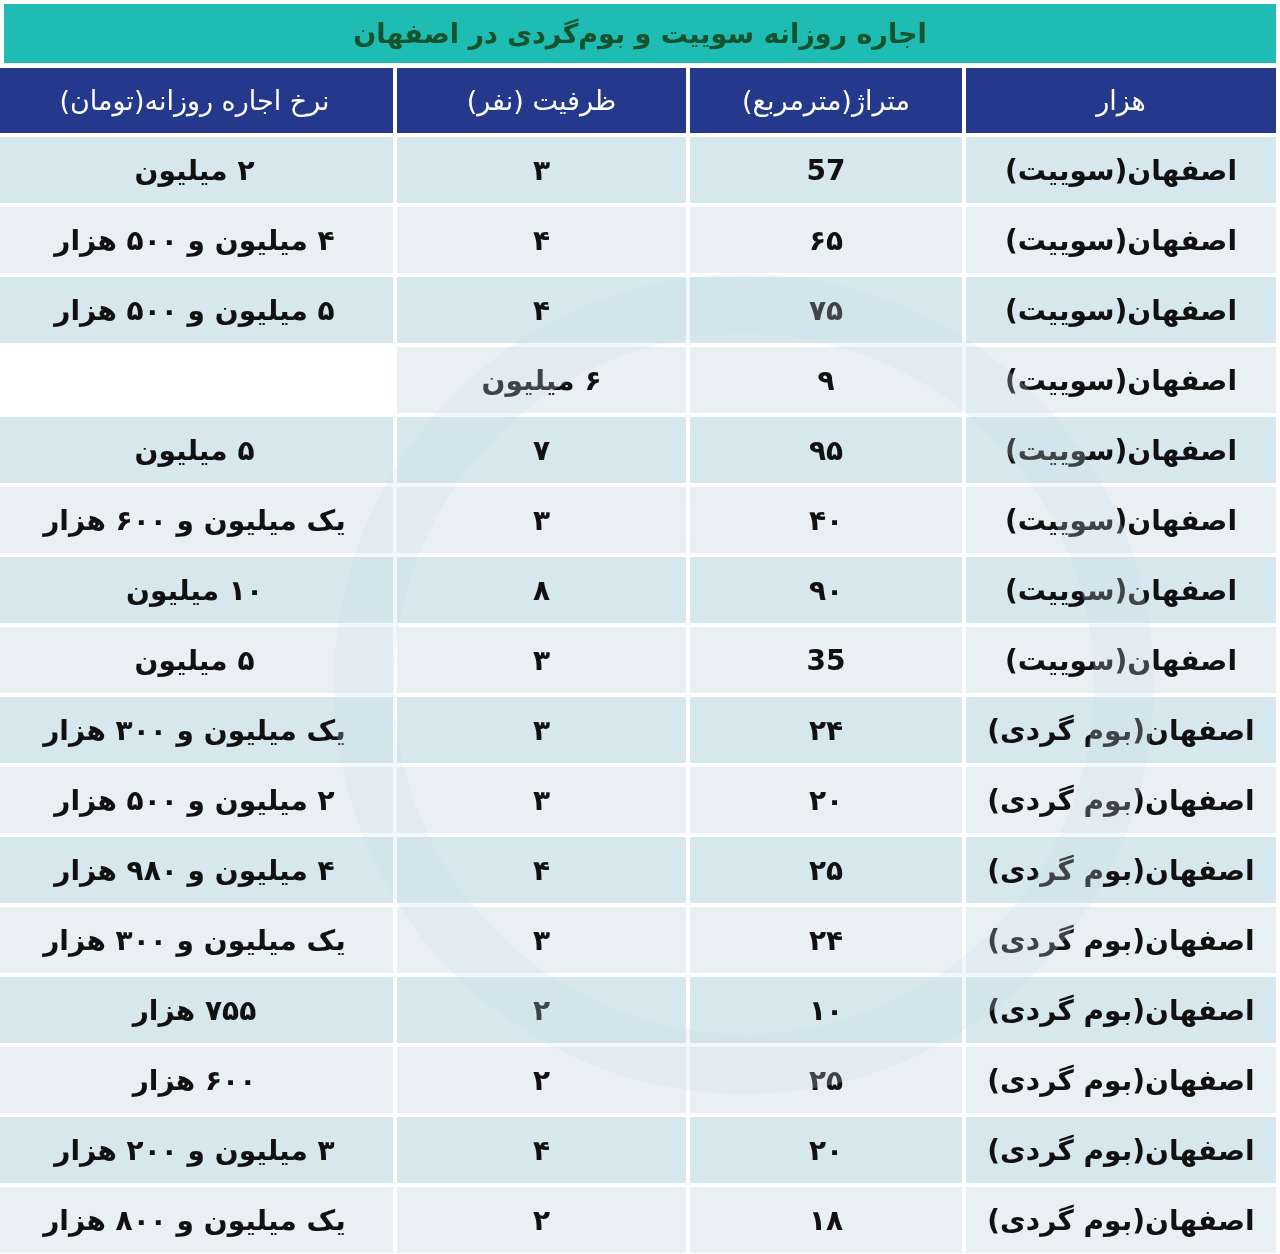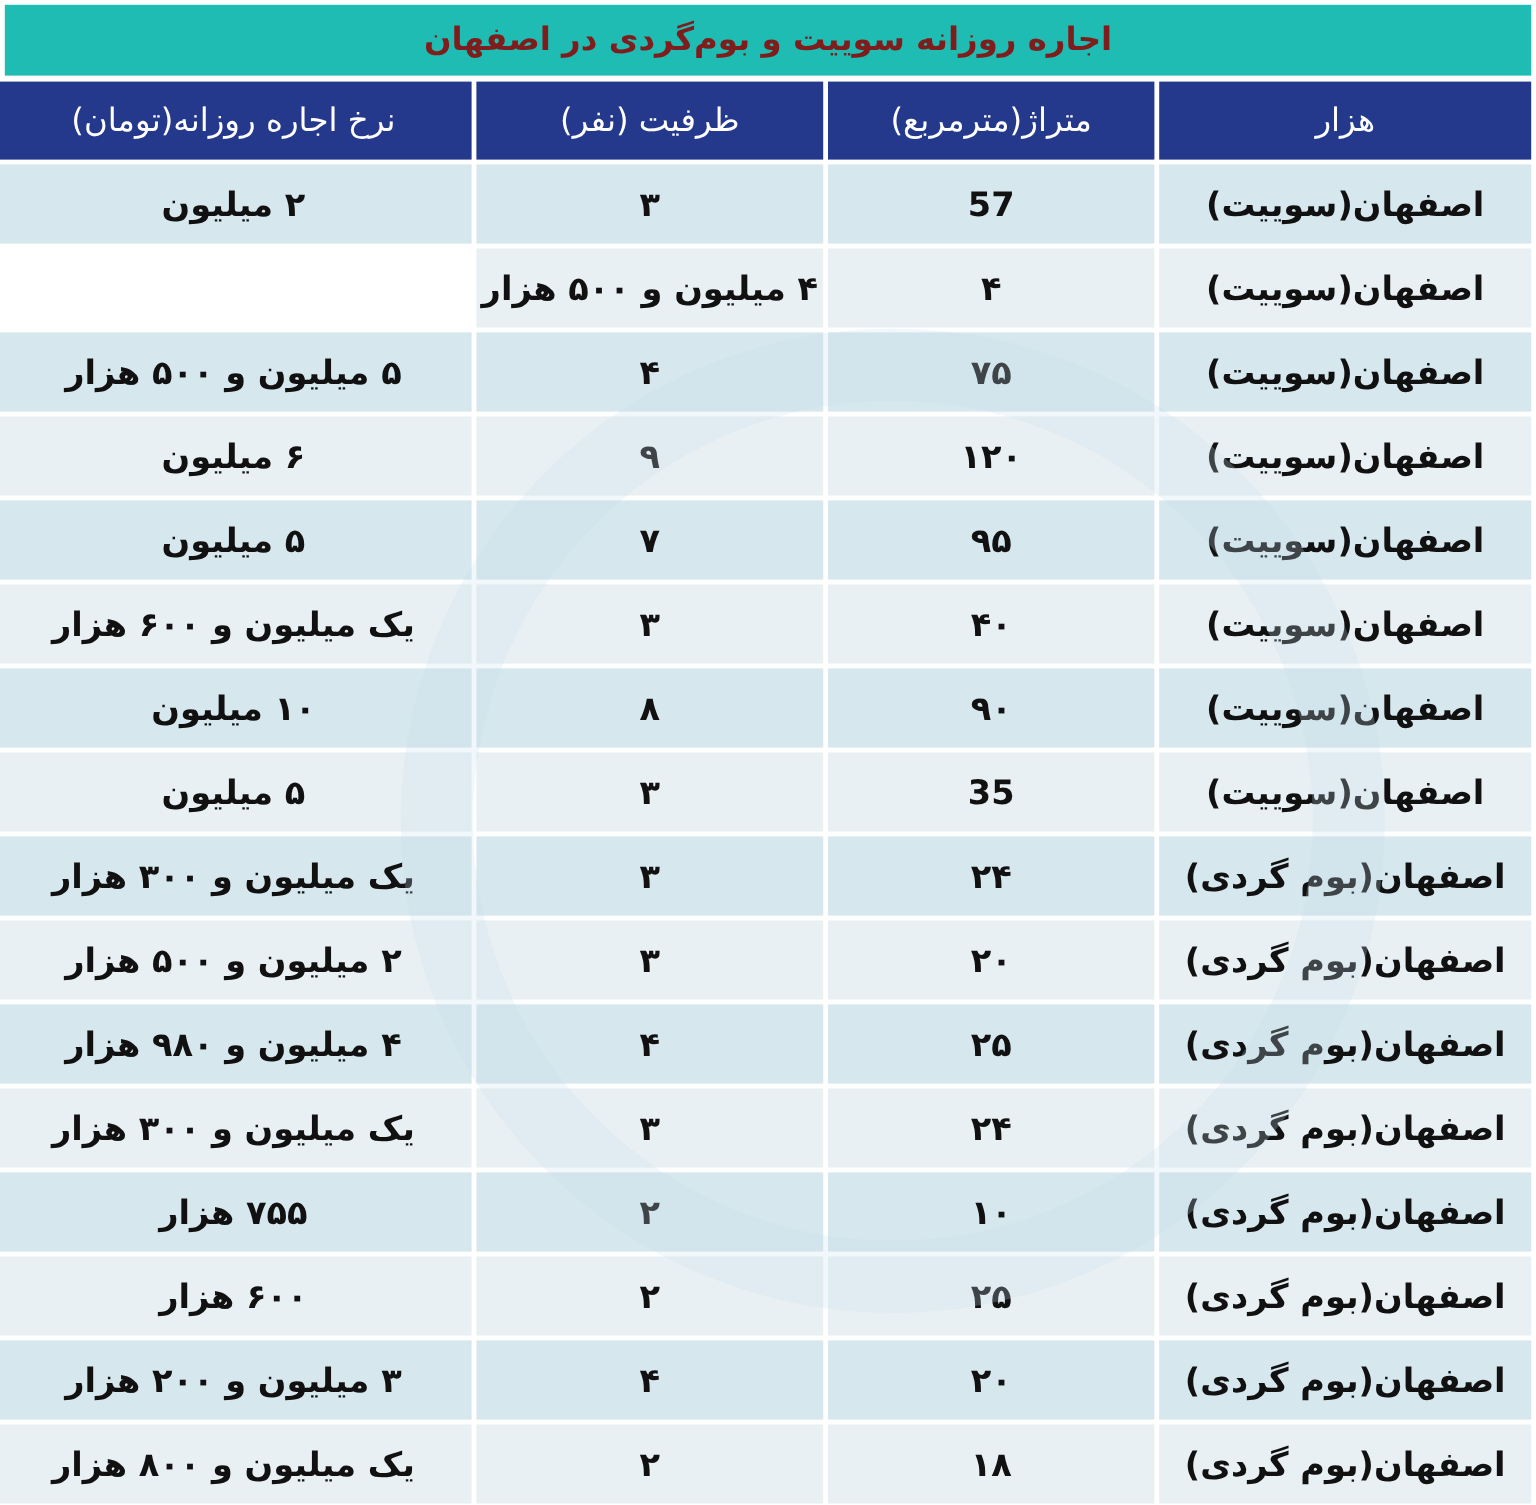--- a/index.html
+++ b/index.html
@@ -11,21 +11,21 @@
     }
     .watermark {
       position: absolute; left: 330px; top: 270px; width: 820px; height: 820px;
       border-radius: 50%;
       border: 60px solid rgba(200, 225, 235, 0.25);
       box-sizing: border-box; pointer-events: none; z-index: 2;
     }
     .title-band {
       height: 59px; background: #1fbcb4;
       display: flex; align-items: center; justify-content: center;
-      color: #7f1d1d; font-weight: bold; font-size: 27px;
+      color: #14532d; font-weight: bold; font-size: 27px;
     }
     .grid { margin-top: 5px; }
     .row {
       display: grid;
       grid-template-columns: 310px 272px 289px 397px;
       column-gap: 4px;
       margin-bottom: 4px;
     }
     .cell {
       display: flex; align-items: center; justify-content: center;
@@ -52,32 +52,32 @@
     </div>
 
     <div class="row odd">
       <div class="cell">اصفهان(سوییت)</div>
       <div class="cell">57</div>
       <div class="cell">۳</div>
       <div class="cell">۲ میلیون</div>
     </div>
     <div class="row even">
       <div class="cell">اصفهان(سوییت)</div>
+      <div class="cell">۶۵</div>
       <div class="cell">۴</div>
       <div class="cell">۴ میلیون و ۵۰۰ هزار</div>
     </div>
     <div class="row odd">
       <div class="cell">اصفهان(سوییت)</div>
       <div class="cell">۷۵</div>
       <div class="cell">۴</div>
       <div class="cell">۵ میلیون و ۵۰۰ هزار</div>
     </div>
     <div class="row even">
       <div class="cell">اصفهان(سوییت)</div>
-      <div class="cell">۱۲۰</div>
       <div class="cell">۹</div>
       <div class="cell">۶ میلیون</div>
     </div>
     <div class="row odd">
       <div class="cell">اصفهان(سوییت)</div>
       <div class="cell">۹۵</div>
       <div class="cell">۷</div>
       <div class="cell">۵ میلیون</div>
     </div>
     <div class="row even">

